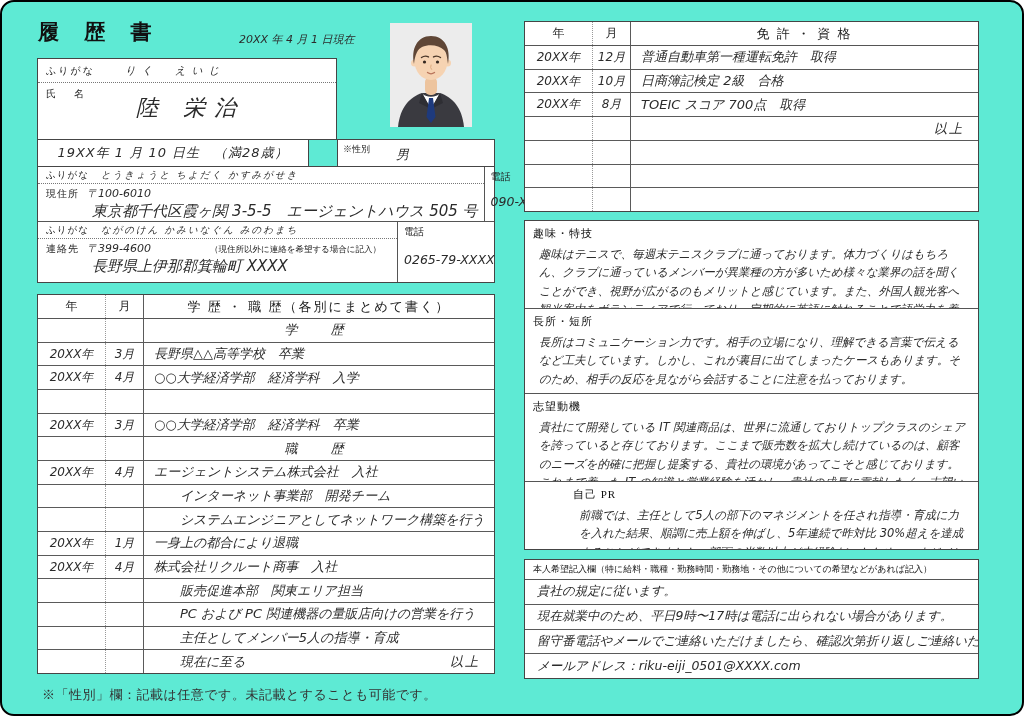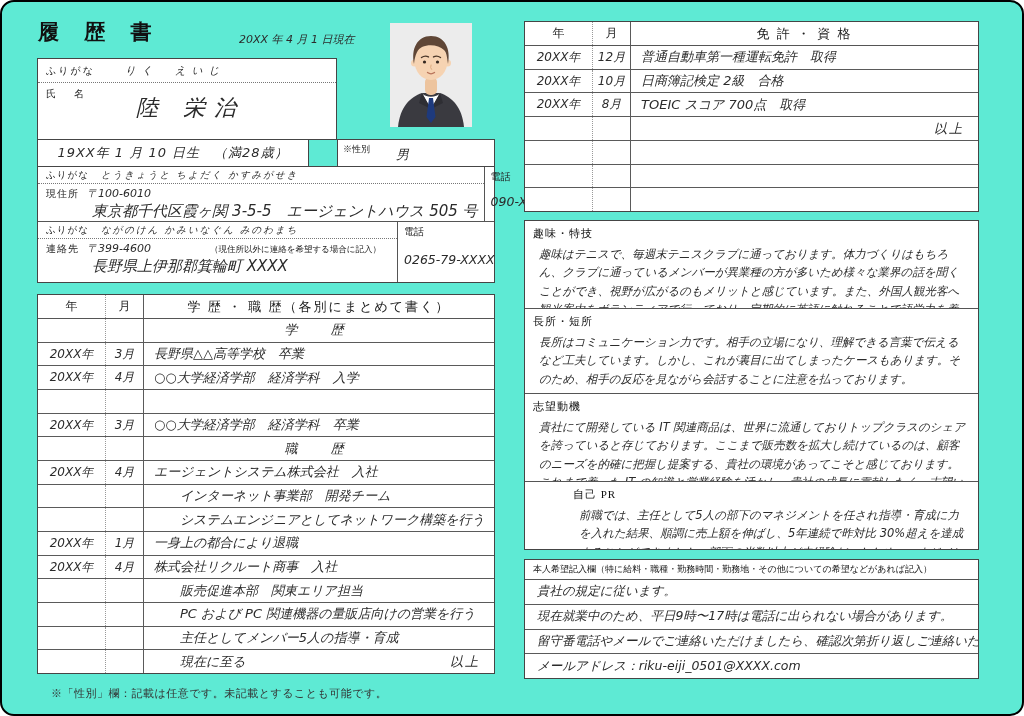--- a/index.html
+++ b/index.html
@@ -96,21 +96,21 @@
   
   .requests-box { left:522px; top:557px; width:455px; height:120px;
                   display:flex; flex-direction:column; }
   .req-header { flex:0 0 20px; display:flex; align-items:center; font-size:9px;
                 padding:0 8px; border-bottom:1px solid #555; color:#111; }
   .req-row { flex:1; display:flex; align-items:center; padding:0 12px;
              font-size:12.5px; border-bottom:1px solid #5a5a5a; white-space:nowrap; overflow:hidden; }
   .req-row:last-child { border-bottom:none; }
 
   
-  .footnote { position:absolute; left:49px; top:684px; font-size:11px;
+  .footnote { position:absolute; left:40px; top:684px; font-size:13px;
               color:#333; letter-spacing:0.5px; }
 </style>
 </head>
 <body>
 
 <div id="page">
 
   <div class="title serif">履 歴 書</div>
   <div class="date-line hand">20XX 年 4 月 1 日現在</div>
 

